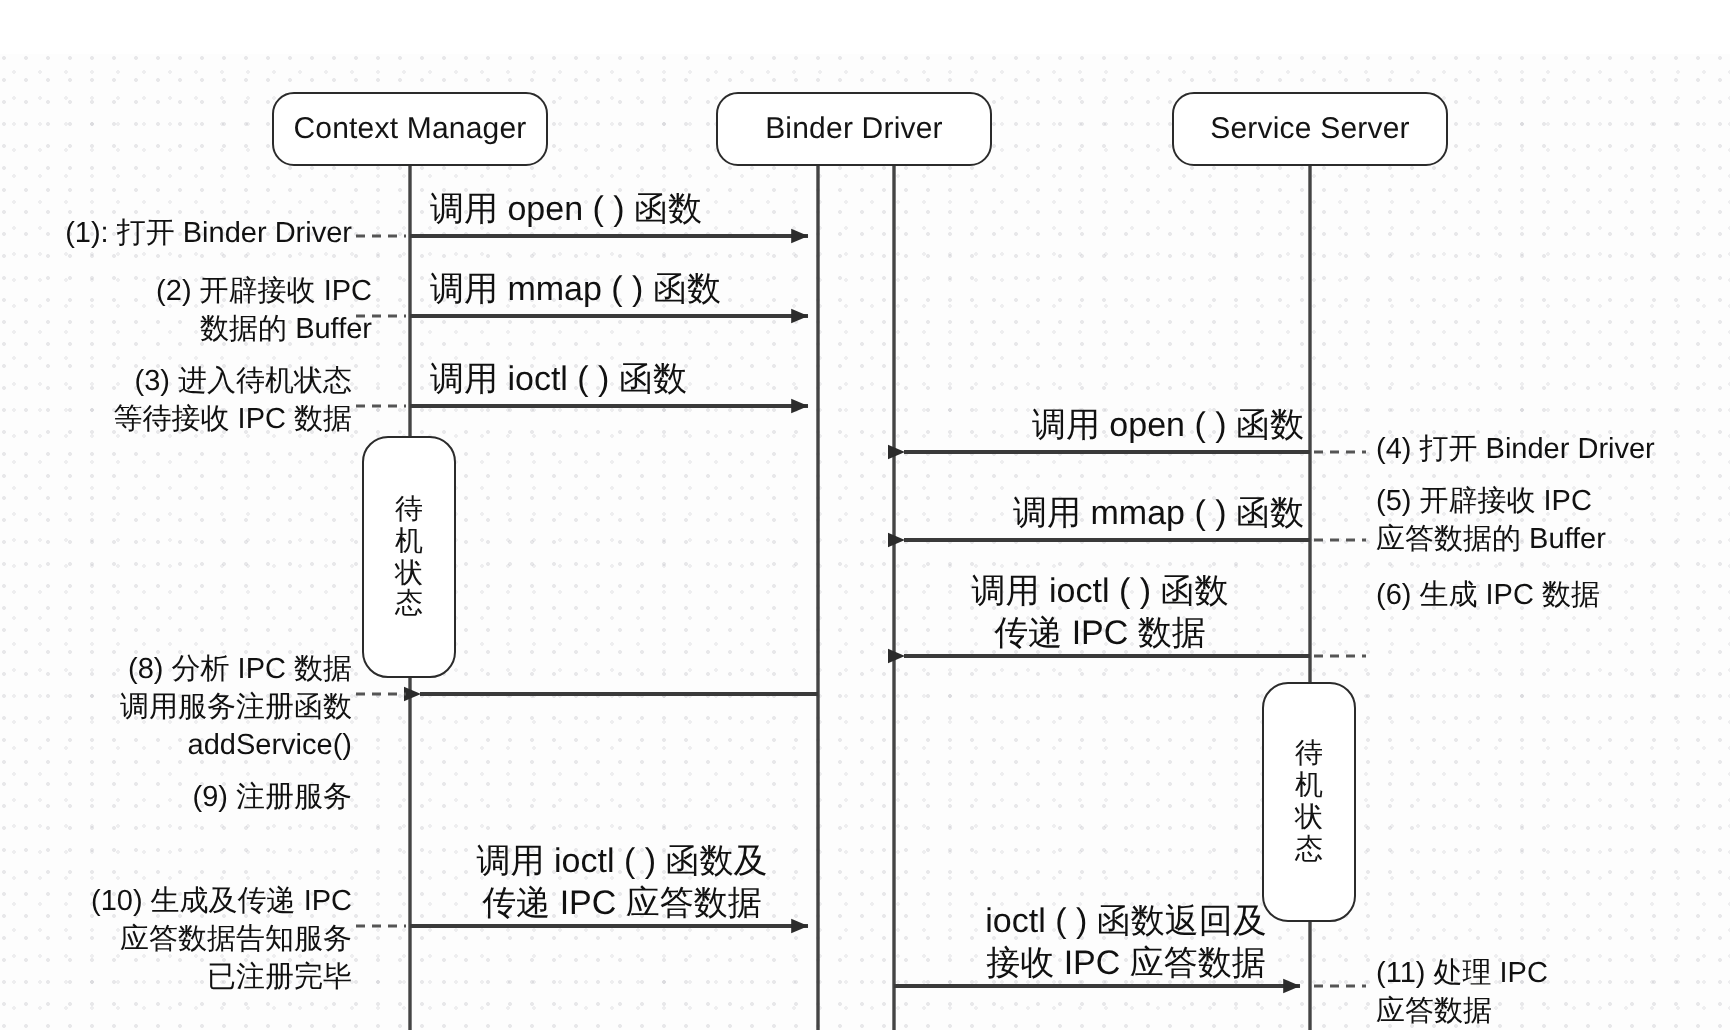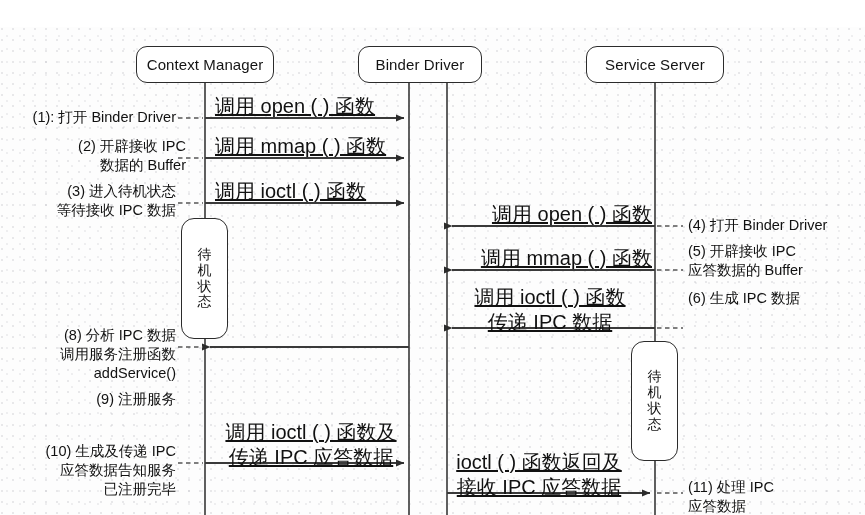--- a/index.html
+++ b/index.html
@@ -68,26 +68,25 @@
     line-height: 1.30;
     color: #111111;
     white-space: pre-line;
   }
   .note.right { text-align: right; }
   .note.left  { text-align: left; }
 
   
   .msg {
     position: absolute;
-    font-size: 20px;
+    font-size: 17px;
     line-height: 1.25;
     color: #111111;
     white-space: pre-line;
     text-align: center;
-    text-decoration: underline;
   }
 </style>
 </head>
 <body>
 
 <div id="canvas">
 
   <svg class="layer" viewBox="0 0 865 515">
     <defs>
       <marker id="arr-r" markerWidth="9" markerHeight="8" refX="8.4" refY="4" orient="auto" markerUnits="userSpaceOnUse">
@@ -142,21 +141,21 @@
       <line x1="657" y1="243" x2="683" y2="243"></line>
       <line x1="657" y1="301" x2="683" y2="301"></line>
       <line x1="657" y1="466" x2="683" y2="466"></line>
     </g>
   </svg>
 
   <div class="actor-box" style="left:136px; top:19px; width:138px; height:37px;">
     <span>Context Manager</span>
   </div>
 
-  <div class="actor-box" style="left:358px; top:19px; width:124px; height:37px;">
+  <div class="actor-box" style="left:358px; top:19px; width:138px; height:37px;">
     <span>Binder Driver</span>
   </div>
 
   <div class="actor-box" style="left:586px; top:19px; width:138px; height:37px;">
     <span>Service Server</span>
   </div>
 
   <div class="act-box" style="left:181px; top:191px; width:47px; height:121px;">
     <span>待</span>
     <span>机</span>
@@ -181,21 +180,21 @@
 
   <div class="msg" style="left:460px; top:219px; width:192px; text-align:right;">调用 mmap ( ) 函数</div>
 
   <div class="msg" style="left:455px; top:258px; width:190px; text-align:center;">调用 ioctl ( ) 函数
 传递 IPC 数据</div>
 
 
   <div class="msg" style="left:215px; top:393px; width:192px; text-align:center;">调用 ioctl ( ) 函数及
 传递 IPC 应答数据</div>
 
-  <div class="msg" style="left:444px; top:423px; width:190px; text-align:center;">ioctl ( ) 函数返回及
+  <div class="msg" style="left:468px; top:423px; width:190px; text-align:center;">ioctl ( ) 函数返回及
 接收 IPC 应答数据</div>
 
   <div class="note right" style="left:6px; top:81px; width:170px;">(1): 打开 Binder Driver</div>
 
   <div class="note right" style="left:16px; top:110px; width:170px;">(2) 开辟接收 IPC
 数据的 Buffer</div>
 
   <div class="note right" style="left:6px; top:155px; width:170px;">(3) 进入待机状态
 等待接收 IPC 数据</div>
 

